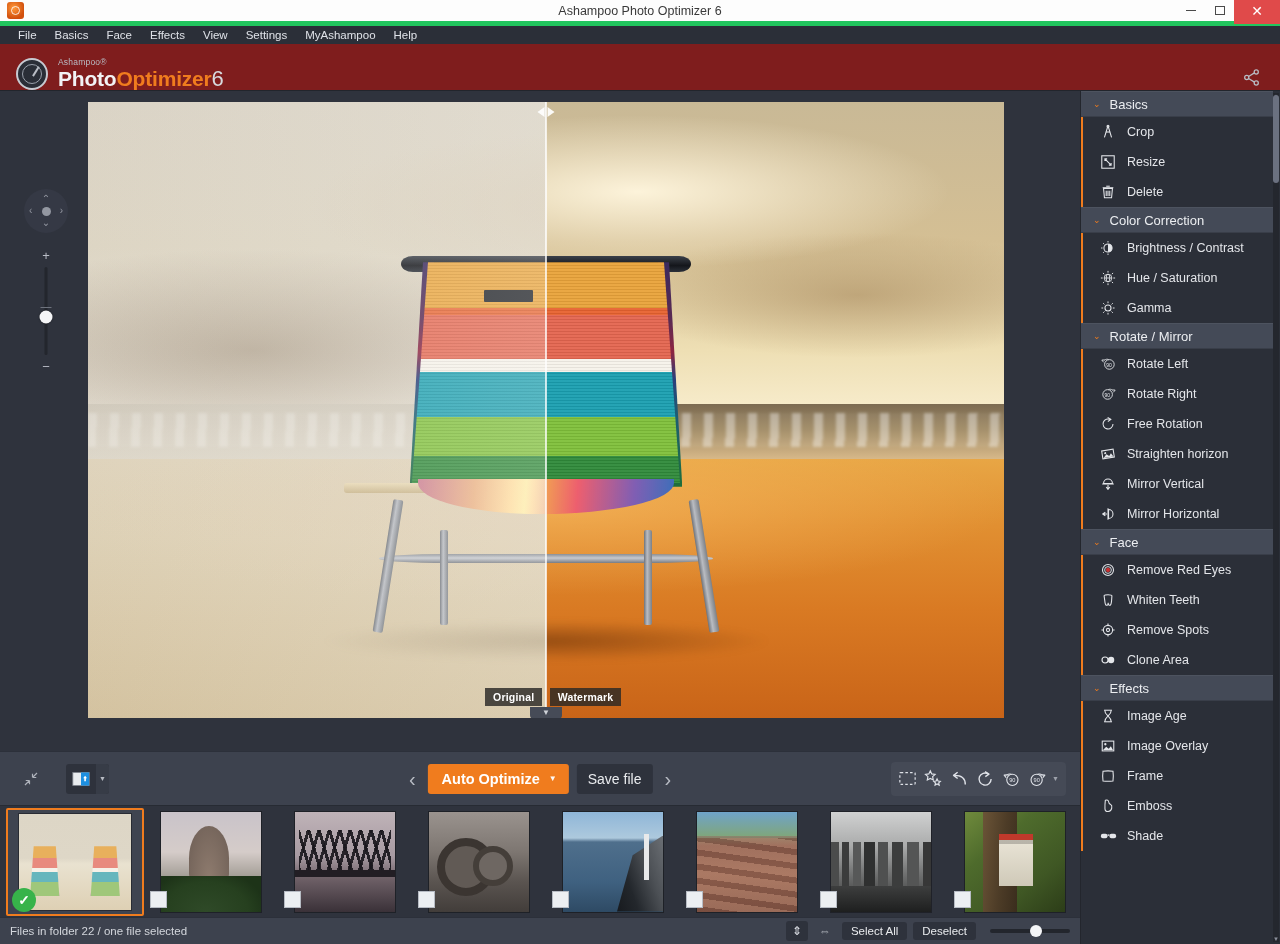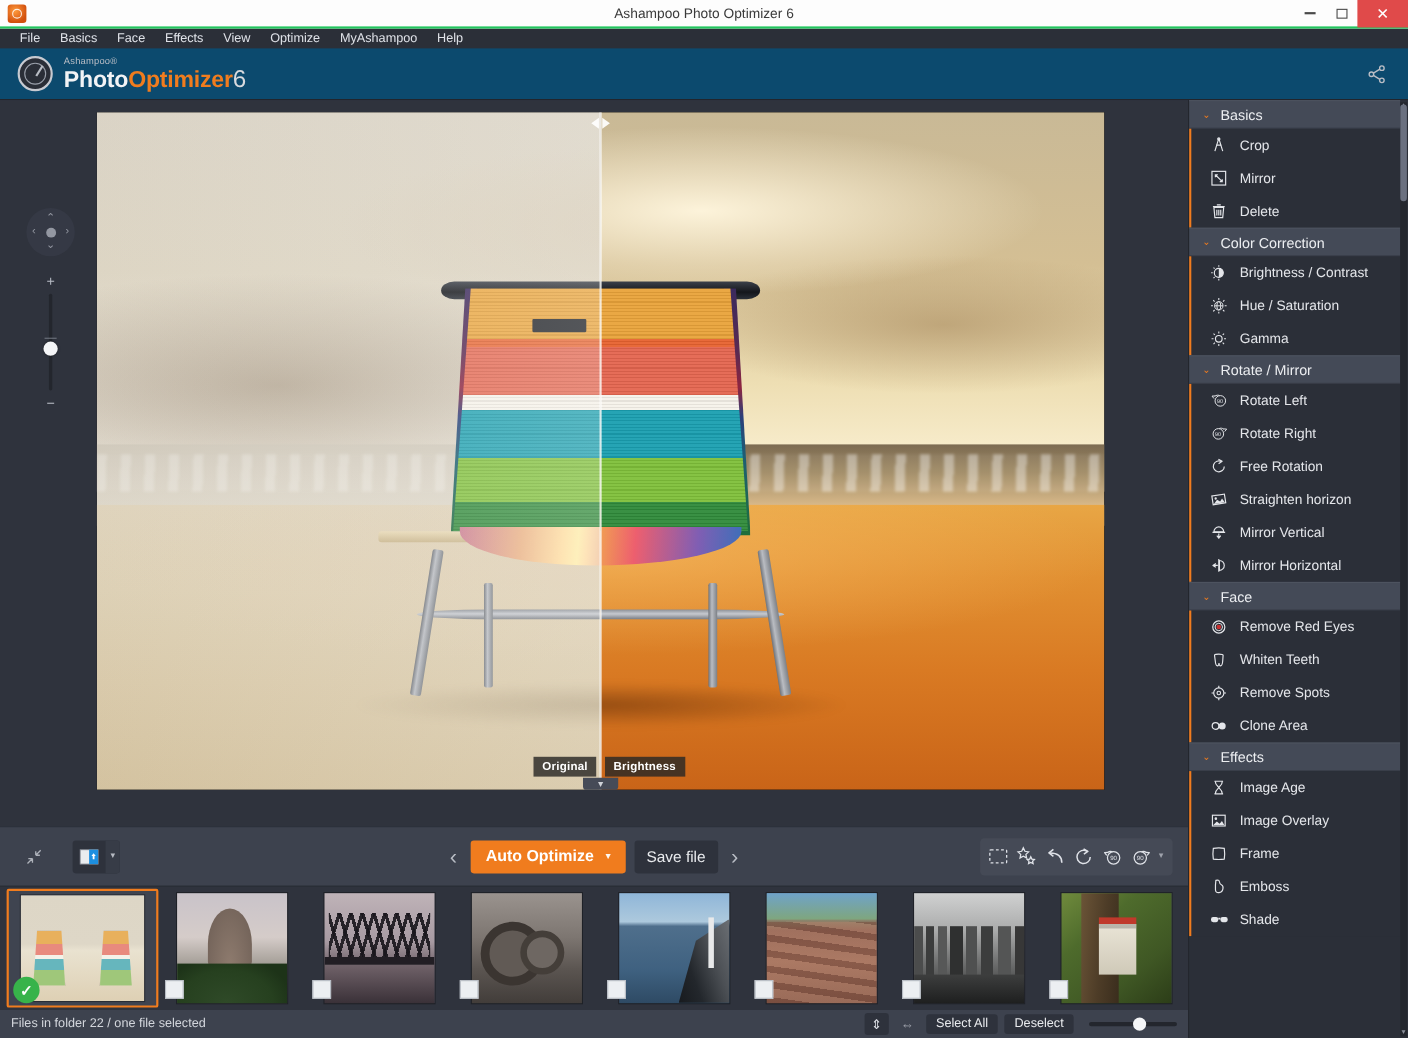--- a/index.html
+++ b/index.html
@@ -10,21 +10,21 @@
   }
   #app {
     position: relative; width: 1280px; height: 944px;
     background: #2f333d; display: flex; flex-direction: column;
   }
 
   
   .titlebar {
     height: 26px; background: #fdfdfd; position: relative;
     display: flex; align-items: center; flex: none;
-    border-bottom: 2px solid #22c55e;
+    border-bottom: 5px solid #22c55e;
   }
   .tb-logo {
     width: 17px; height: 17px; margin-left: 7px; border-radius: 3px;
     background: radial-gradient(circle at 40% 35%, #ff9a3c, #d2500d 70%);
     position: relative; flex: none;
   }
   .tb-logo::after {
     content: ""; position: absolute; inset: 4px;
     border-radius: 50%; border: 1.4px solid rgba(255,255,255,.85);
   }
@@ -46,21 +46,21 @@
     height: 18px; background: #2b2f38; display: flex; align-items: center;
     padding-left: 9px; gap: 0; flex: none;
   }
   .menu-item {
     font-size: 11.5px; color: #dfe2e8; padding: 0 9px;
     line-height: 18px; cursor: pointer; white-space: nowrap;
   }
 
   
   .header {
-    height: 47px; background: #0c4a6e; display: flex; align-items: center;
+    height: 47px; background: #7f1d1d; display: flex; align-items: flex-end;
     flex: none; position: relative; border-bottom: 1px solid #22252c;
   }
   .brand { display: flex; align-items: center; padding-left: 16px; }
   .brand-mark {
     width: 32px; height: 32px; border-radius: 50%;
     border: 2px solid #c7cad1; position: relative; flex: none;
     background: #2a2e37;
   }
   .brand-mark::before {
     content: ""; position: absolute; inset: 4px; border-radius: 50%;
@@ -534,21 +534,21 @@
       <div class="tb-btn close">✕</div>
     </div>
   </div>
 
   <div class="menubar">
     <div class="menu-item">File</div>
     <div class="menu-item">Basics</div>
     <div class="menu-item">Face</div>
     <div class="menu-item">Effects</div>
     <div class="menu-item">View</div>
-    <div class="menu-item">Optimize</div>
+    <div class="menu-item">Settings</div>
     <div class="menu-item">MyAshampoo</div>
     <div class="menu-item">Help</div>
   </div>
 
   <div class="header">
     <div class="brand">
       <div class="brand-mark"></div>
       <div class="brand-txt">
         <span class="brand-sup">Ashampoo®</span>
         <span class="brand-main"><span>Photo</span><span class="orange">Optimizer</span><span class="ver">6</span></span>
@@ -644,21 +644,21 @@
             </div>
           </div>
 
           <div class="splitline"></div>
           <div class="split-handles">
             <div class="sh lf"></div>
             <div class="sh rt"></div>
           </div>
 
           <div class="lbl orig-lbl">Original</div>
-          <div class="lbl opt-lbl">Brightness</div>
+          <div class="lbl opt-lbl">Watermark</div>
 
           <div class="collapse-tab">
             <span class="cv">▼</span>
           </div>
         </div>
       </div>
 
       <div class="actionbar">
         <div class="ab-icon-btn">
           <svg width="18" height="18" viewBox="0 0 24 24" fill="none" stroke="#aeb2ba" stroke-width="1.6">
@@ -799,21 +799,21 @@
             </span>
             <span class="lab">Crop</span>
           </div>
           <div class="sb-row">
             <span class="sb-ico">
               <svg width="16" height="16" viewBox="0 0 18 18" fill="none" stroke="#e4e6ea" stroke-width="1.2">
                 <rect x="2" y="2" width="14" height="14"></rect>
                 <path d="M5.5 5.5 L12.5 12.5 M5.5 8 V5.5 H8 M12.5 10 v2.5 H10"></path>
               </svg>
             </span>
-            <span class="lab">Mirror</span>
+            <span class="lab">Resize</span>
           </div>
           <div class="sb-row">
             <span class="sb-ico">
               <svg width="16" height="16" viewBox="0 0 18 18" fill="none" stroke="#e4e6ea" stroke-width="1.2">
                 <path d="M4 5 h10 l-1 10.5 h-8 z"></path>
                   <path d="M3 4.2 h12"></path>
                   <path d="M7 2.5 h4"></path>
                 <path d="M7 7.5 v6 M9 7.5 v6 M11 7.5 v6"></path>
               </svg>
             </span>

